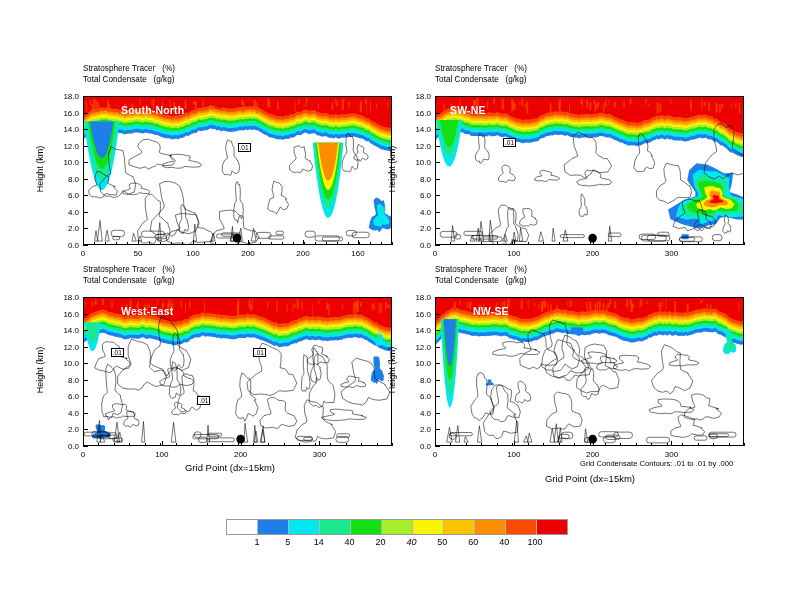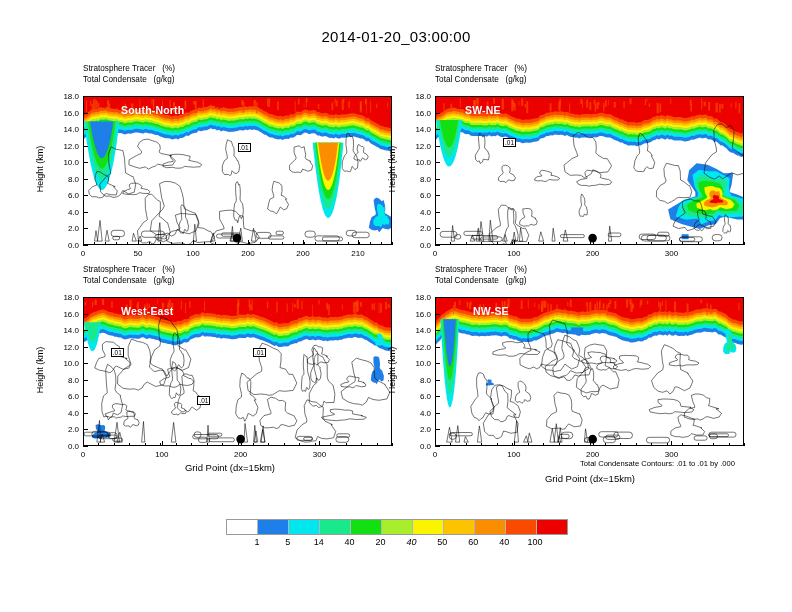--- a/index.html
+++ b/index.html
@@ -61,21 +61,20 @@
   .cbar-lab{
     position:absolute;font-size:9px;text-align:center;
     transform:translateX(-50%);white-space:nowrap;color:#000;
   }
 </style>
 </head>
 <body>
 
 <div id="page">
 
-  <div class="title">2014-01-20_03:00:00</div>
 
   <div id="panels">
       <div class="panel-head" style="left: 83px; top: 64px;"><span>Stratosphere Tracer   (%)</span><br><span>Total Condensate   (g/kg)</span></div>
       <div class="plotbox" style="left: 83px; top: 96px; width: 309px; height: 149px;">
         <div class="plot-inner">
           <svg viewBox="0 0 307 147" preserveAspectRatio="none" shape-rendering="geometricPrecision">
             <rect x="0" y="0" width="307" height="147" fill="#ffffff"></rect>
             <path d="M 0 0 L 307 0 L 307 54.5 L 307.0 54.5 L 305.0 54.1 L 302.9 53.6 L 300.9 53.3 L 298.8 52.5 L 296.8 52.3 L 294.7 50.7 L 292.7 49.7 L 290.6 48.5 L 288.6 47.6 L 286.5 46.3 L 284.5 44.0 L 282.4 44.5 L 280.4 42.8 L 278.3 41.6 L 276.3 41.4 L 274.3 40.7 L 272.2 40.2 L 270.2 39.5 L 268.1 39.6 L 266.1 39.7 L 264.0 40.2 L 262.0 40.5 L 259.9 40.8 L 257.9 40.5 L 255.8 41.4 L 253.8 41.4 L 251.7 40.2 L 249.7 41.5 L 247.6 40.8 L 245.6 41.0 L 243.6 39.9 L 241.5 39.0 L 239.5 39.6 L 237.4 39.4 L 235.4 38.5 L 233.3 38.4 L 231.3 36.5 L 229.2 36.2 L 227.2 36.5 L 225.1 37.3 L 223.1 36.1 L 221.0 35.6 L 219.0 36.4 L 216.9 38.2 L 214.9 37.9 L 212.9 37.9 L 210.8 39.8 L 208.8 40.7 L 206.7 40.4 L 204.7 41.9 L 202.6 41.8 L 200.6 42.0 L 198.5 43.1 L 196.5 42.0 L 194.4 42.5 L 192.4 42.0 L 190.3 41.6 L 188.3 40.6 L 186.2 40.4 L 184.2 39.5 L 182.2 37.9 L 180.1 37.4 L 178.1 35.9 L 176.0 34.8 L 174.0 33.6 L 171.9 33.0 L 169.9 32.5 L 167.8 32.9 L 165.8 32.2 L 163.7 33.2 L 161.7 32.5 L 159.6 33.5 L 157.6 33.3 L 155.5 33.2 L 153.5 34.0 L 151.5 34.2 L 149.4 34.7 L 147.4 34.7 L 145.3 34.9 L 143.3 34.6 L 141.2 34.0 L 139.2 33.5 L 137.1 34.4 L 135.1 32.7 L 133.0 33.4 L 131.0 32.1 L 128.9 32.2 L 126.9 31.3 L 124.8 32.2 L 122.8 33.3 L 120.8 33.3 L 118.7 33.8 L 116.7 34.2 L 114.6 33.6 L 112.6 35.8 L 110.5 36.0 L 108.5 36.4 L 106.4 37.6 L 104.4 39.1 L 102.3 38.6 L 100.3 39.9 L 98.2 41.0 L 96.2 41.0 L 94.1 42.4 L 92.1 41.5 L 90.1 42.0 L 88.0 42.5 L 86.0 41.6 L 83.9 41.2 L 81.9 41.2 L 79.8 40.7 L 77.8 39.9 L 75.7 39.2 L 73.7 38.1 L 71.6 38.0 L 69.6 37.3 L 67.5 36.4 L 65.5 36.5 L 63.4 36.1 L 61.4 35.5 L 59.4 36.4 L 57.3 36.3 L 55.3 35.7 L 53.2 35.4 L 51.2 35.5 L 49.1 36.1 L 47.1 36.8 L 45.0 36.5 L 43.0 36.7 L 40.9 37.5 L 38.9 36.7 L 36.8 36.1 L 34.8 36.2 L 32.7 34.7 L 30.7 35.3 L 28.7 34.9 L 26.6 34.6 L 24.6 34.3 L 22.5 33.3 L 20.5 33.5 L 18.4 33.8 L 16.4 33.5 L 14.3 35.0 L 12.3 34.7 L 10.2 35.6 L 8.2 35.4 L 6.1 37.2 L 4.1 38.6 L 2.0 40.1 L 0.0 41.8 L 0 0 Z" fill="#1e7fe8"></path>
             <path d="M 0 0 L 307 0 L 307 50.8 L 307.0 50.8 L 305.0 50.4 L 302.9 49.9 L 300.9 49.6 L 298.8 48.8 L 296.8 48.6 L 294.7 47.1 L 292.7 46.0 L 290.6 44.8 L 288.6 43.9 L 286.5 42.6 L 284.5 40.4 L 282.4 40.8 L 280.4 39.1 L 278.3 37.9 L 276.3 37.7 L 274.3 37.1 L 272.2 36.5 L 270.2 35.8 L 268.1 35.9 L 266.1 36.1 L 264.0 36.5 L 262.0 36.8 L 259.9 37.1 L 257.9 36.8 L 255.8 37.7 L 253.8 37.7 L 251.7 36.5 L 249.7 37.9 L 247.6 37.1 L 245.6 37.3 L 243.6 36.2 L 241.5 35.3 L 239.5 35.9 L 237.4 35.8 L 235.4 34.8 L 233.3 34.7 L 231.3 32.8 L 229.2 32.5 L 227.2 32.9 L 225.1 33.6 L 223.1 32.4 L 221.0 32.0 L 219.0 32.8 L 216.9 34.5 L 214.9 34.3 L 212.9 34.2 L 210.8 36.2 L 208.8 37.0 L 206.7 36.7 L 204.7 38.3 L 202.6 38.1 L 200.6 38.4 L 198.5 39.4 L 196.5 38.3 L 194.4 38.8 L 192.4 38.3 L 190.3 37.9 L 188.3 36.9 L 186.2 36.7 L 184.2 35.8 L 182.2 34.3 L 180.1 33.7 L 178.1 32.2 L 176.0 31.2 L 174.0 29.9 L 171.9 29.3 L 169.9 28.8 L 167.8 29.2 L 165.8 28.5 L 163.7 29.5 L 161.7 28.8 L 159.6 29.8 L 157.6 29.7 L 155.5 29.5 L 153.5 30.4 L 151.5 30.6 L 149.4 31.1 L 147.4 31.0 L 145.3 31.2 L 143.3 31.0 L 141.2 30.3 L 139.2 29.9 L 137.1 30.7 L 135.1 29.0 L 133.0 29.8 L 131.0 28.5 L 128.9 28.6 L 126.9 27.6 L 124.8 28.5 L 122.8 29.6 L 120.8 29.6 L 118.7 30.1 L 116.7 30.5 L 114.6 30.0 L 112.6 32.1 L 110.5 32.4 L 108.5 32.8 L 106.4 33.9 L 104.4 35.5 L 102.3 34.9 L 100.3 36.2 L 98.2 37.3 L 96.2 37.3 L 94.1 38.7 L 92.1 37.8 L 90.1 38.3 L 88.0 38.8 L 86.0 38.0 L 83.9 37.5 L 81.9 37.5 L 79.8 37.0 L 77.8 36.2 L 75.7 35.5 L 73.7 34.5 L 71.6 34.4 L 69.6 33.6 L 67.5 32.7 L 65.5 32.9 L 63.4 32.4 L 61.4 31.8 L 59.4 32.7 L 57.3 32.6 L 55.3 32.1 L 53.2 31.7 L 51.2 31.8 L 49.1 32.5 L 47.1 33.1 L 45.0 32.8 L 43.0 33.1 L 40.9 33.8 L 38.9 33.0 L 36.8 32.4 L 34.8 32.5 L 32.7 31.1 L 30.7 31.6 L 28.7 31.3 L 26.6 30.9 L 24.6 30.6 L 22.5 29.6 L 20.5 29.8 L 18.4 30.1 L 16.4 29.8 L 14.3 31.4 L 12.3 31.0 L 10.2 31.9 L 8.2 31.7 L 6.1 33.6 L 4.1 34.9 L 2.0 36.4 L 0.0 38.1 L 0 0 Z" fill="#00e8ee"></path>
             <path d="M 0 0 L 307 0 L 307 48.0 L 307.0 48.0 L 305.0 47.6 L 302.9 47.1 L 300.9 46.9 L 298.8 46.0 L 296.8 45.9 L 294.7 44.3 L 292.7 43.3 L 290.6 42.0 L 288.6 41.2 L 286.5 39.8 L 284.5 37.6 L 282.4 38.1 L 280.4 36.3 L 278.3 35.2 L 276.3 35.0 L 274.3 34.3 L 272.2 33.7 L 270.2 33.0 L 268.1 33.1 L 266.1 33.3 L 264.0 33.7 L 262.0 34.1 L 259.9 34.4 L 257.9 34.0 L 255.8 34.9 L 253.8 34.9 L 251.7 33.8 L 249.7 35.1 L 247.6 34.3 L 245.6 34.6 L 243.6 33.4 L 241.5 32.5 L 239.5 33.2 L 237.4 33.0 L 235.4 32.1 L 233.3 32.0 L 231.3 30.0 L 229.2 29.8 L 227.2 30.1 L 225.1 30.8 L 223.1 29.7 L 221.0 29.2 L 219.0 30.0 L 216.9 31.7 L 214.9 31.5 L 212.9 31.5 L 210.8 33.4 L 208.8 34.2 L 206.7 33.9 L 204.7 35.5 L 202.6 35.4 L 200.6 35.6 L 198.5 36.6 L 196.5 35.6 L 194.4 36.1 L 192.4 35.6 L 190.3 35.1 L 188.3 34.1 L 186.2 33.9 L 184.2 33.0 L 182.2 31.5 L 180.1 30.9 L 178.1 29.4 L 176.0 28.4 L 174.0 27.1 L 171.9 26.5 L 169.9 26.0 L 167.8 26.5 L 165.8 25.7 L 163.7 26.7 L 161.7 26.1 L 159.6 27.0 L 157.6 26.9 L 155.5 26.7 L 153.5 27.6 L 151.5 27.8 L 149.4 28.3 L 147.4 28.2 L 145.3 28.4 L 143.3 28.2 L 141.2 27.5 L 139.2 27.1 L 137.1 27.9 L 135.1 26.2 L 133.0 27.0 L 131.0 25.7 L 128.9 25.8 L 126.9 24.9 L 124.8 25.8 L 122.8 26.8 L 120.8 26.8 L 118.7 27.3 L 116.7 27.8 L 114.6 27.2 L 112.6 29.3 L 110.5 29.6 L 108.5 30.0 L 106.4 31.1 L 104.4 32.7 L 102.3 32.2 L 100.3 33.4 L 98.2 34.5 L 96.2 34.5 L 94.1 35.9 L 92.1 35.0 L 90.1 35.5 L 88.0 36.1 L 86.0 35.2 L 83.9 34.8 L 81.9 34.8 L 79.8 34.2 L 77.8 33.4 L 75.7 32.8 L 73.7 31.7 L 71.6 31.6 L 69.6 30.8 L 67.5 29.9 L 65.5 30.1 L 63.4 29.7 L 61.4 29.0 L 59.4 29.9 L 57.3 29.8 L 55.3 29.3 L 53.2 28.9 L 51.2 29.0 L 49.1 29.7 L 47.1 30.3 L 45.0 30.0 L 43.0 30.3 L 40.9 31.0 L 38.9 30.2 L 36.8 29.6 L 34.8 29.7 L 32.7 28.3 L 30.7 28.8 L 28.7 28.5 L 26.6 28.1 L 24.6 27.8 L 22.5 26.9 L 20.5 27.0 L 18.4 27.3 L 16.4 27.1 L 14.3 28.6 L 12.3 28.2 L 10.2 29.1 L 8.2 28.9 L 6.1 30.8 L 4.1 32.1 L 2.0 33.6 L 0.0 35.3 L 0 0 Z" fill="#19e88c"></path>
@@ -313,21 +312,21 @@
       <div class="xtick" style="left: 83px; top: 249px;">0</div>
       <div class="xtickmark" style="left: 83px; top: 240px; height: 5px;"></div>
       <div class="xtick" style="left: 137.982px; top: 249px;">50</div>
       <div class="xtickmark" style="left: 137.982px; top: 240px; height: 5px;"></div>
       <div class="xtick" style="left: 192.964px; top: 249px;">100</div>
       <div class="xtickmark" style="left: 192.964px; top: 240px; height: 5px;"></div>
       <div class="xtick" style="left: 247.947px; top: 249px;">200</div>
       <div class="xtickmark" style="left: 247.947px; top: 240px; height: 5px;"></div>
       <div class="xtick" style="left: 302.929px; top: 249px;">200</div>
       <div class="xtickmark" style="left: 302.929px; top: 240px; height: 5px;"></div>
-      <div class="xtick" style="left: 357.911px; top: 249px;">210</div>
+      <div class="xtick" style="left: 357.911px; top: 249px;">160</div>
       <div class="xtickmark" style="left: 357.911px; top: 240px; height: 5px;"></div>
       <div class="xtickmark" style="left: 83px; top: 242px; height: 3px;"></div>
       <div class="xtickmark" style="left: 94.0357px; top: 242px; height: 3px;"></div>
       <div class="xtickmark" style="left: 105.071px; top: 242px; height: 3px;"></div>
       <div class="xtickmark" style="left: 116.107px; top: 242px; height: 3px;"></div>
       <div class="xtickmark" style="left: 127.143px; top: 242px; height: 3px;"></div>
       <div class="xtickmark" style="left: 138.179px; top: 242px; height: 3px;"></div>
       <div class="xtickmark" style="left: 149.214px; top: 242px; height: 3px;"></div>
       <div class="xtickmark" style="left: 160.25px; top: 242px; height: 3px;"></div>
       <div class="xtickmark" style="left: 171.286px; top: 242px; height: 3px;"></div>
@@ -561,21 +560,21 @@
             <path d="M 83.4 144.1 l 1.2 -13.3 l 2.2 13.3 Z" fill="none" stroke="#000" stroke-width="0.55"></path>
             <path d="M 43.1 144.1 l 1.9 -19.6 l 2.7 19.6 Z" fill="none" stroke="#000" stroke-width="0.55"></path>
             <path d="M 76.8 144.1 l 1.4 -9.0 l 1.6 9.0 Z" fill="none" stroke="#000" stroke-width="0.55"></path>
             <path d="M 116.0 144.1 l 1.2 -12.9 l 1.9 12.9 Z" fill="none" stroke="#000" stroke-width="0.55"></path>
             <path d="M 127.2 144.1 l 2.1 -11.2 l 2.6 11.2 Z" fill="none" stroke="#000" stroke-width="0.55"></path>
             <path d="M 102.7 144.1 l 2.1 -9.3 l 2.8 9.3 Z" fill="none" stroke="#000" stroke-width="0.55"></path>
             <circle cx="156.6" cy="141.1" r="4.3" fill="#000000"></circle>
           </svg>
         </div>
       </div>
-      <div class="dirlabel" style="left: 465px; top: 104px;">SW-NE</div>
+      <div class="dirlabel" style="left: 450px; top: 104px;">SW-NE</div>
       <div class="ytick" style="left: 401px; width: 30px; top: 245px;">0.0</div>
       <div class="ytickmark" style="left: 435px; top: 245px; width: 5px;"></div>
       <div class="ytick" style="left: 401px; width: 30px; top: 228.444px;">2.0</div>
       <div class="ytickmark" style="left: 435px; top: 228.444px; width: 5px;"></div>
       <div class="ytick" style="left: 401px; width: 30px; top: 211.889px;">4.0</div>
       <div class="ytickmark" style="left: 435px; top: 211.889px; width: 5px;"></div>
       <div class="ytick" style="left: 401px; width: 30px; top: 195.333px;">6.0</div>
       <div class="ytickmark" style="left: 435px; top: 195.333px; width: 5px;"></div>
       <div class="ytick" style="left: 401px; width: 30px; top: 178.778px;">8.0</div>
       <div class="ytickmark" style="left: 435px; top: 178.778px; width: 5px;"></div>
@@ -1157,21 +1156,21 @@
       <div class="xtickmark" style="left: 666.75px; top: 443px; height: 3px;"></div>
       <div class="xtickmark" style="left: 682.2px; top: 443px; height: 3px;"></div>
       <div class="xtickmark" style="left: 697.65px; top: 443px; height: 3px;"></div>
       <div class="xtickmark" style="left: 713.1px; top: 443px; height: 3px;"></div>
       <div class="xtickmark" style="left: 728.55px; top: 443px; height: 3px;"></div>
       <div class="xtickmark" style="left: 744px; top: 443px; height: 3px;"></div>
     </div>
 
   <div class="xlabel" style="left:130px;top:462px;width:200px;">Grid Point (dx=15km)</div>
   <div class="xlabel" style="left:490px;top:473px;width:200px;">Grid Point (dx=15km)</div>
-  <div class="note" style="left:580px;top:459px;">Total Condensate Contours: .01 to .01 by .000</div>
+  <div class="note" style="left:580px;top:459px;">Grid Condensate Contours: .01 to .01 by .000</div>
 
   <div class="cbar" style="left:226px;top:519px;width:340px;height:14px;">
       <div class="cbar-seg" style="background: rgb(255, 255, 255); width: 9.09091%;"></div>
       <div class="cbar-seg" style="background: rgb(30, 127, 232); width: 9.09091%; border-left: 0.5px solid rgb(181, 181, 181);"></div>
       <div class="cbar-seg" style="background: rgb(0, 232, 238); width: 9.09091%; border-left: 0.5px solid rgb(181, 181, 181);"></div>
       <div class="cbar-seg" style="background: rgb(25, 232, 140); width: 9.09091%; border-left: 0.5px solid rgb(181, 181, 181);"></div>
       <div class="cbar-seg" style="background: rgb(18, 224, 18); width: 9.09091%; border-left: 0.5px solid rgb(181, 181, 181);"></div>
       <div class="cbar-seg" style="background: rgb(168, 238, 44); width: 9.09091%; border-left: 0.5px solid rgb(181, 181, 181);"></div>
       <div class="cbar-seg" style="background: rgb(251, 244, 0); width: 9.09091%; border-left: 0.5px solid rgb(181, 181, 181);"></div>
       <div class="cbar-seg" style="background: rgb(252, 196, 0); width: 9.09091%; border-left: 0.5px solid rgb(181, 181, 181);"></div>

